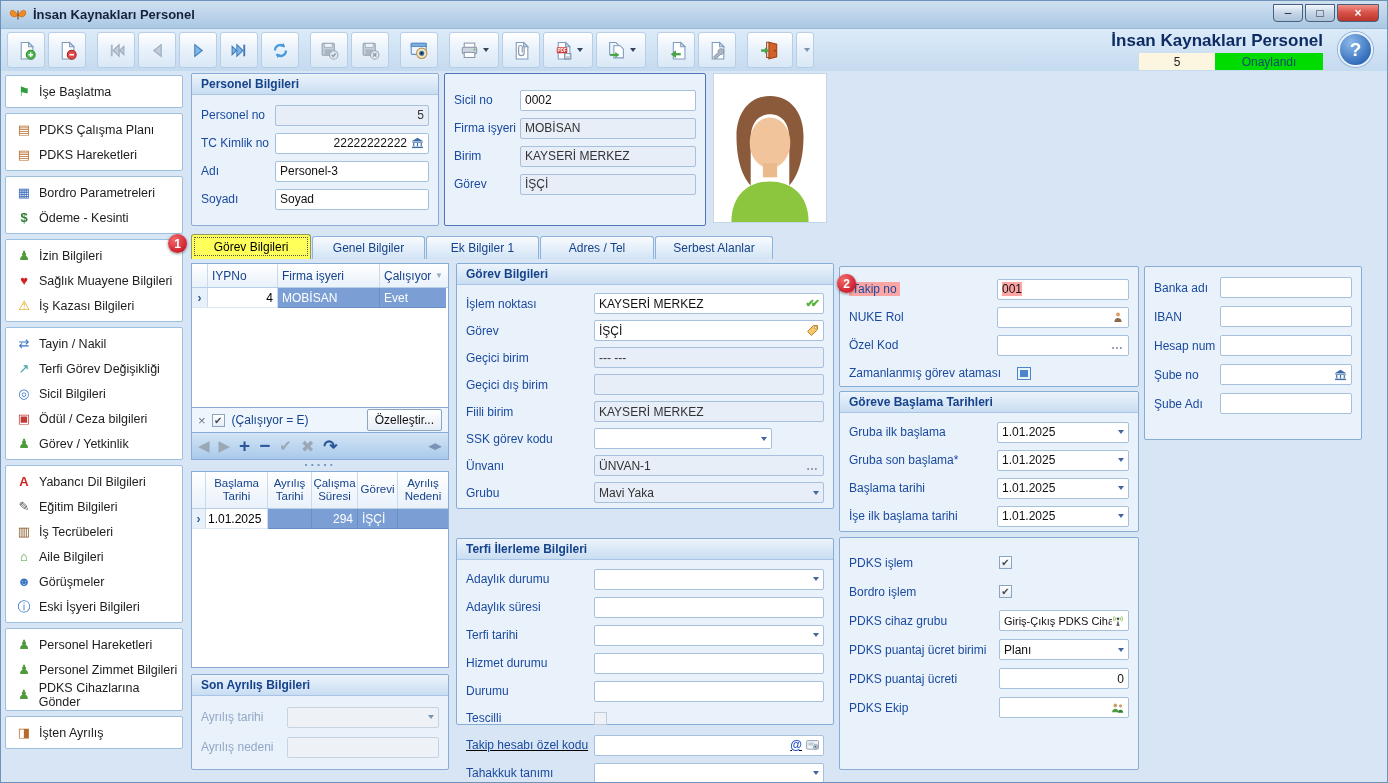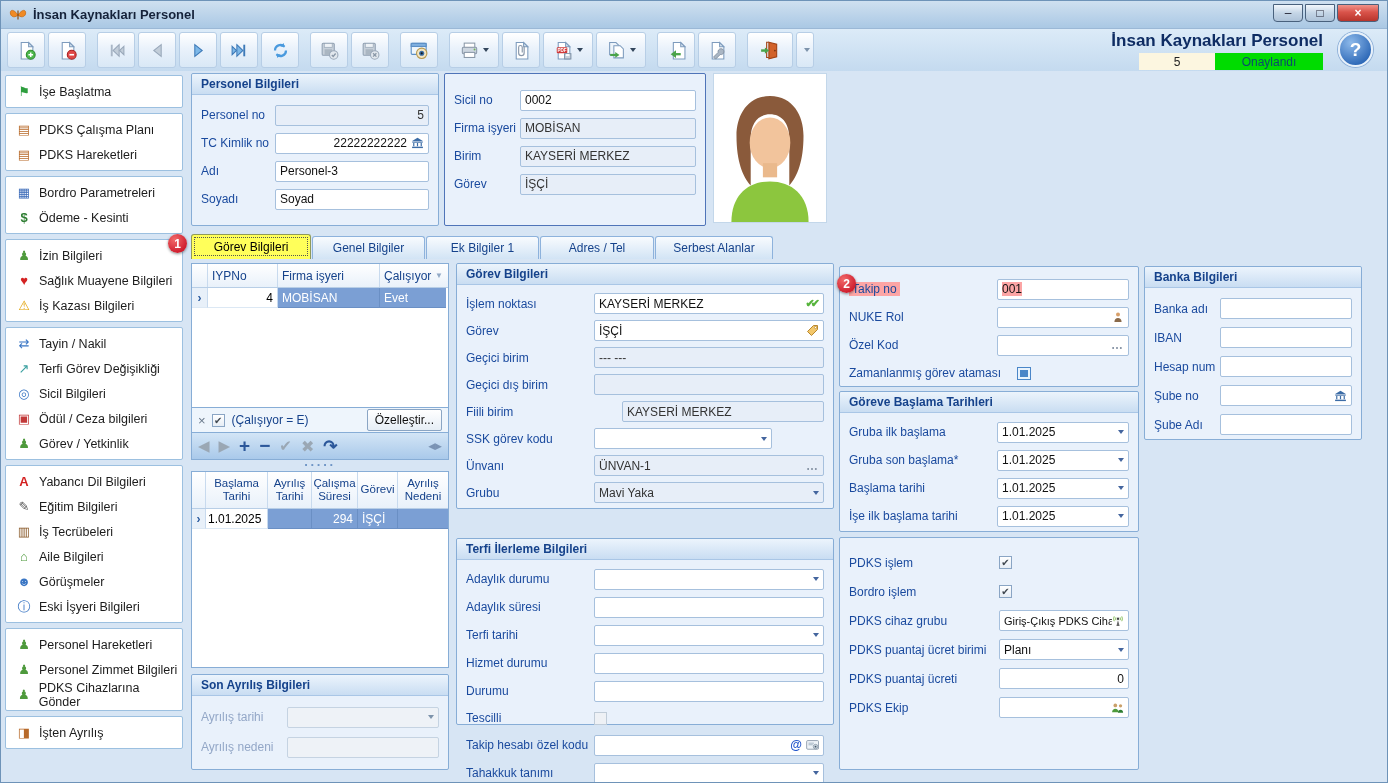--- a/index.html
+++ b/index.html
@@ -537,21 +537,21 @@
           <div class="fctl ro">
             <span class="val">--- ---</span>
           </div>
         </div>
       <div class="frow" style="height:27px;">
           <span class="flabel">Geçici dış birim</span>
           <div class="fctl ro">
             <span class="val"></span>
           </div>
         </div>
-      <div class="frow" style="height:27px;gap:28px;">
+      <div class="frow" style="height:27px;">
           <span class="flabel">Fiili birim</span>
           <div class="fctl ro">
             <span class="val">KAYSERİ MERKEZ</span>
           </div>
         </div>
       <div class="frow" style="height:27px;">
           <span class="flabel">SSK görev kodu</span>
           <div class="fctl" style="flex:0 0 178px;">
             <span class="val"></span>
             <span class="dar" style="border-top-color:#44659e;"></span>
@@ -600,21 +600,21 @@
           <input class="fin" value="" style="">
         </div>
       <div class="frow" style="height:28px;">
           <span class="flabel">Durumu</span>
           <input class="fin" value="" style="">
         </div>
       <div class="frow" style="height:26px;">
           <span class="flabel">Tescilli</span>
           <span class="cb d"></span>
         </div>
-      <div class="frow" style="height:28px;">
+      <div class="frow" style="height:28px;text-decoration:underline;">
           <span class="flabel">Takip hesabı özel kodu</span>
           <div class="fctl">
             <span class="val"></span>
             <span class="atsign">@</span>
             <svg width="13" height="12" viewBox="0 0 12 11" style="margin-left:4px">
               <rect x="0.6" y="1.4" width="11" height="8" rx="1" fill="#eef3f8" stroke="#8a98a8" stroke-width="0.8"></rect>
               <path d="M2.3 3.8h5M2.3 5.3h4" stroke="#9aabbc" stroke-width="0.8"></path>
               <circle cx="8.8" cy="7" r="2.1" fill="#ccd6de" stroke="#8898a8" stroke-width="0.7"></circle>
               <circle cx="8.8" cy="7" r="0.85" fill="#45586c"></circle>
             </svg>
@@ -748,21 +748,20 @@
               <path d="M1 9c0-2.1 1.4-3.3 3-3.3S7 6.9 7 9z" fill="#4e9a3c"></path>
               <circle cx="8.8" cy="3" r="1.5" fill="#caa06a"></circle>
               <path d="M6.4 9.4c0-1.8 1.1-2.8 2.4-2.8s2.4 1 2.4 2.8z" fill="#2e7d32"></path>
             </svg>
           </div>
         </div>
     </div>
   </div>
 
   <div class="panel" style="left:1143px;top:265px;width:218px;height:174px;--lw:66px;">
-    <div class="phead">Banka Bilgileri</div>
     <div class="pbody" style="padding-top:6px;">
       <div class="frow" style="height:29px;">
           <span class="flabel">Banka adı</span>
           <input class="fin" value="" style="">
         </div>
       <div class="frow" style="height:29px;">
           <span class="flabel">IBAN</span>
           <input class="fin" value="" style="">
         </div>
       <div class="frow" style="height:29px;">

